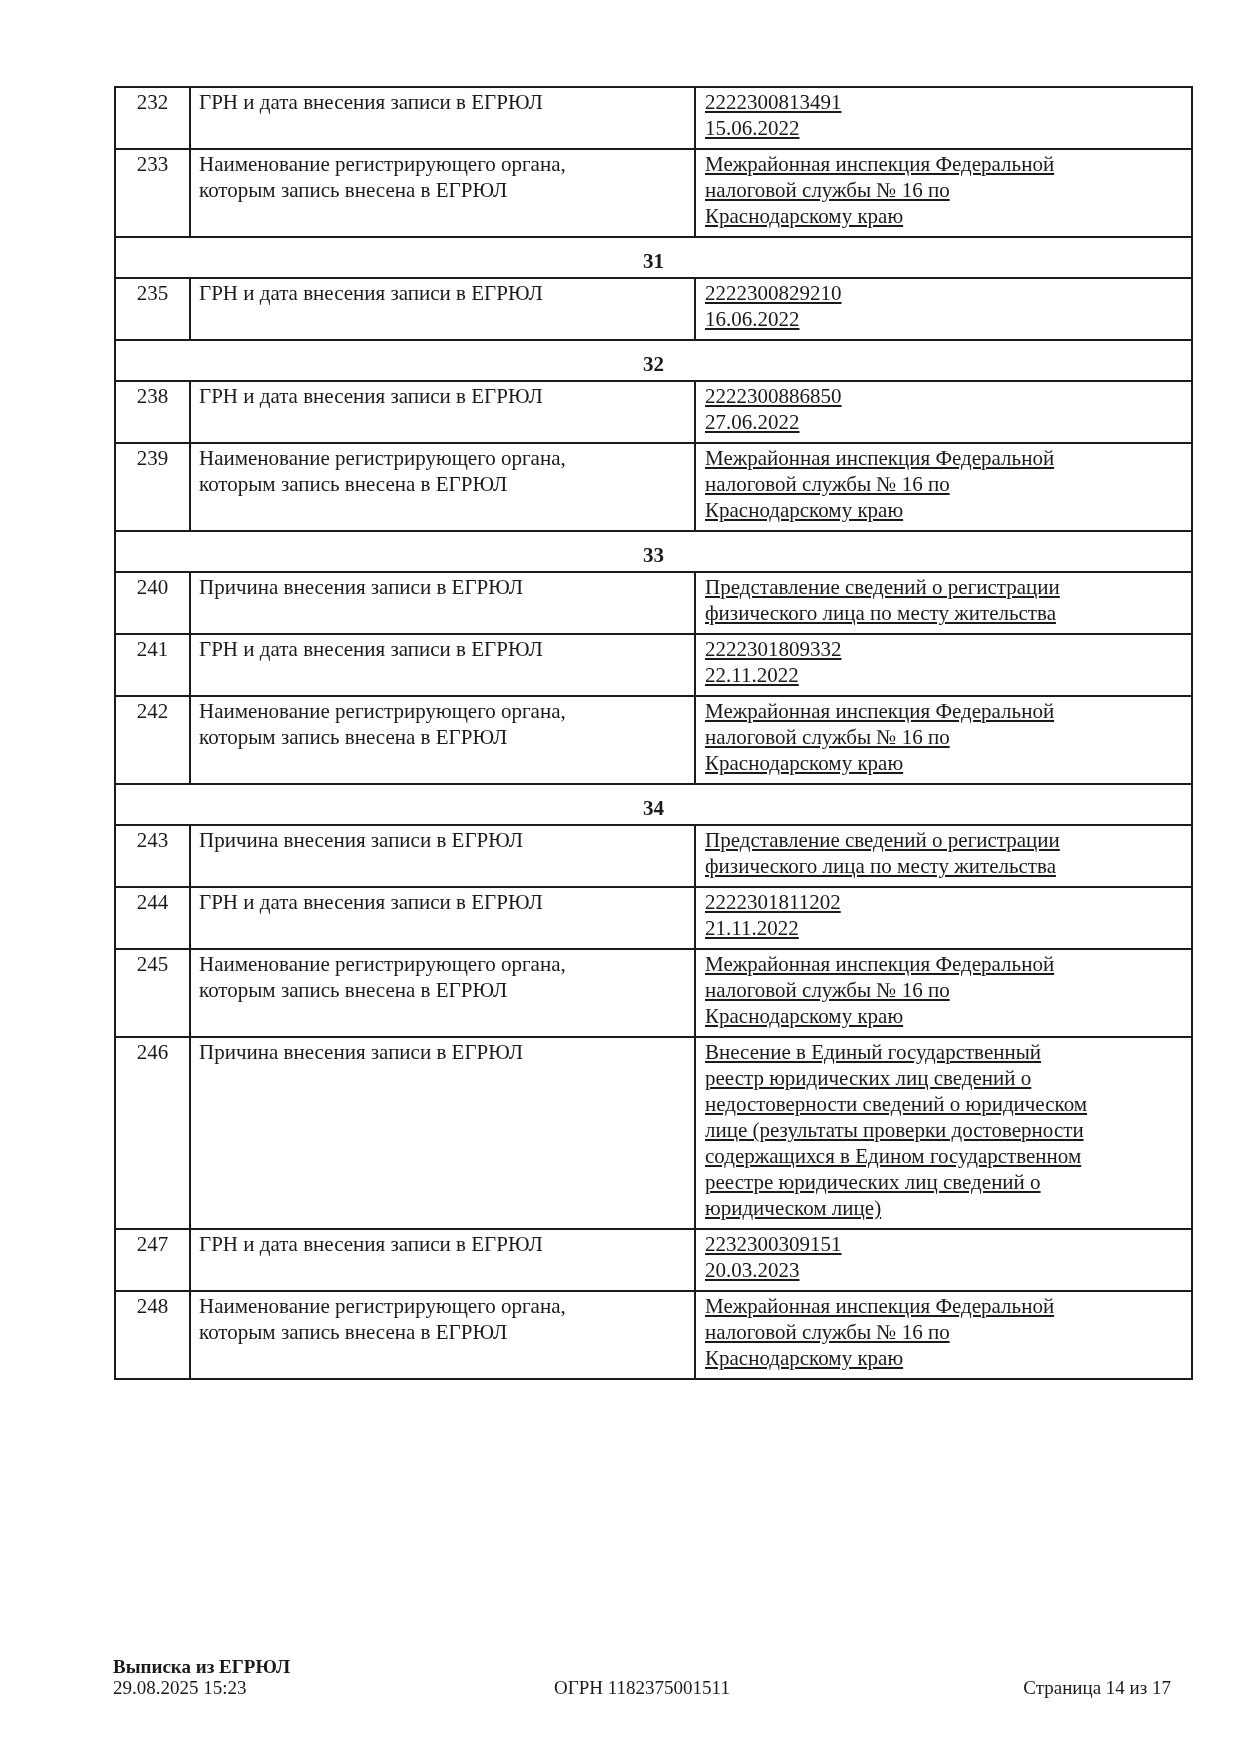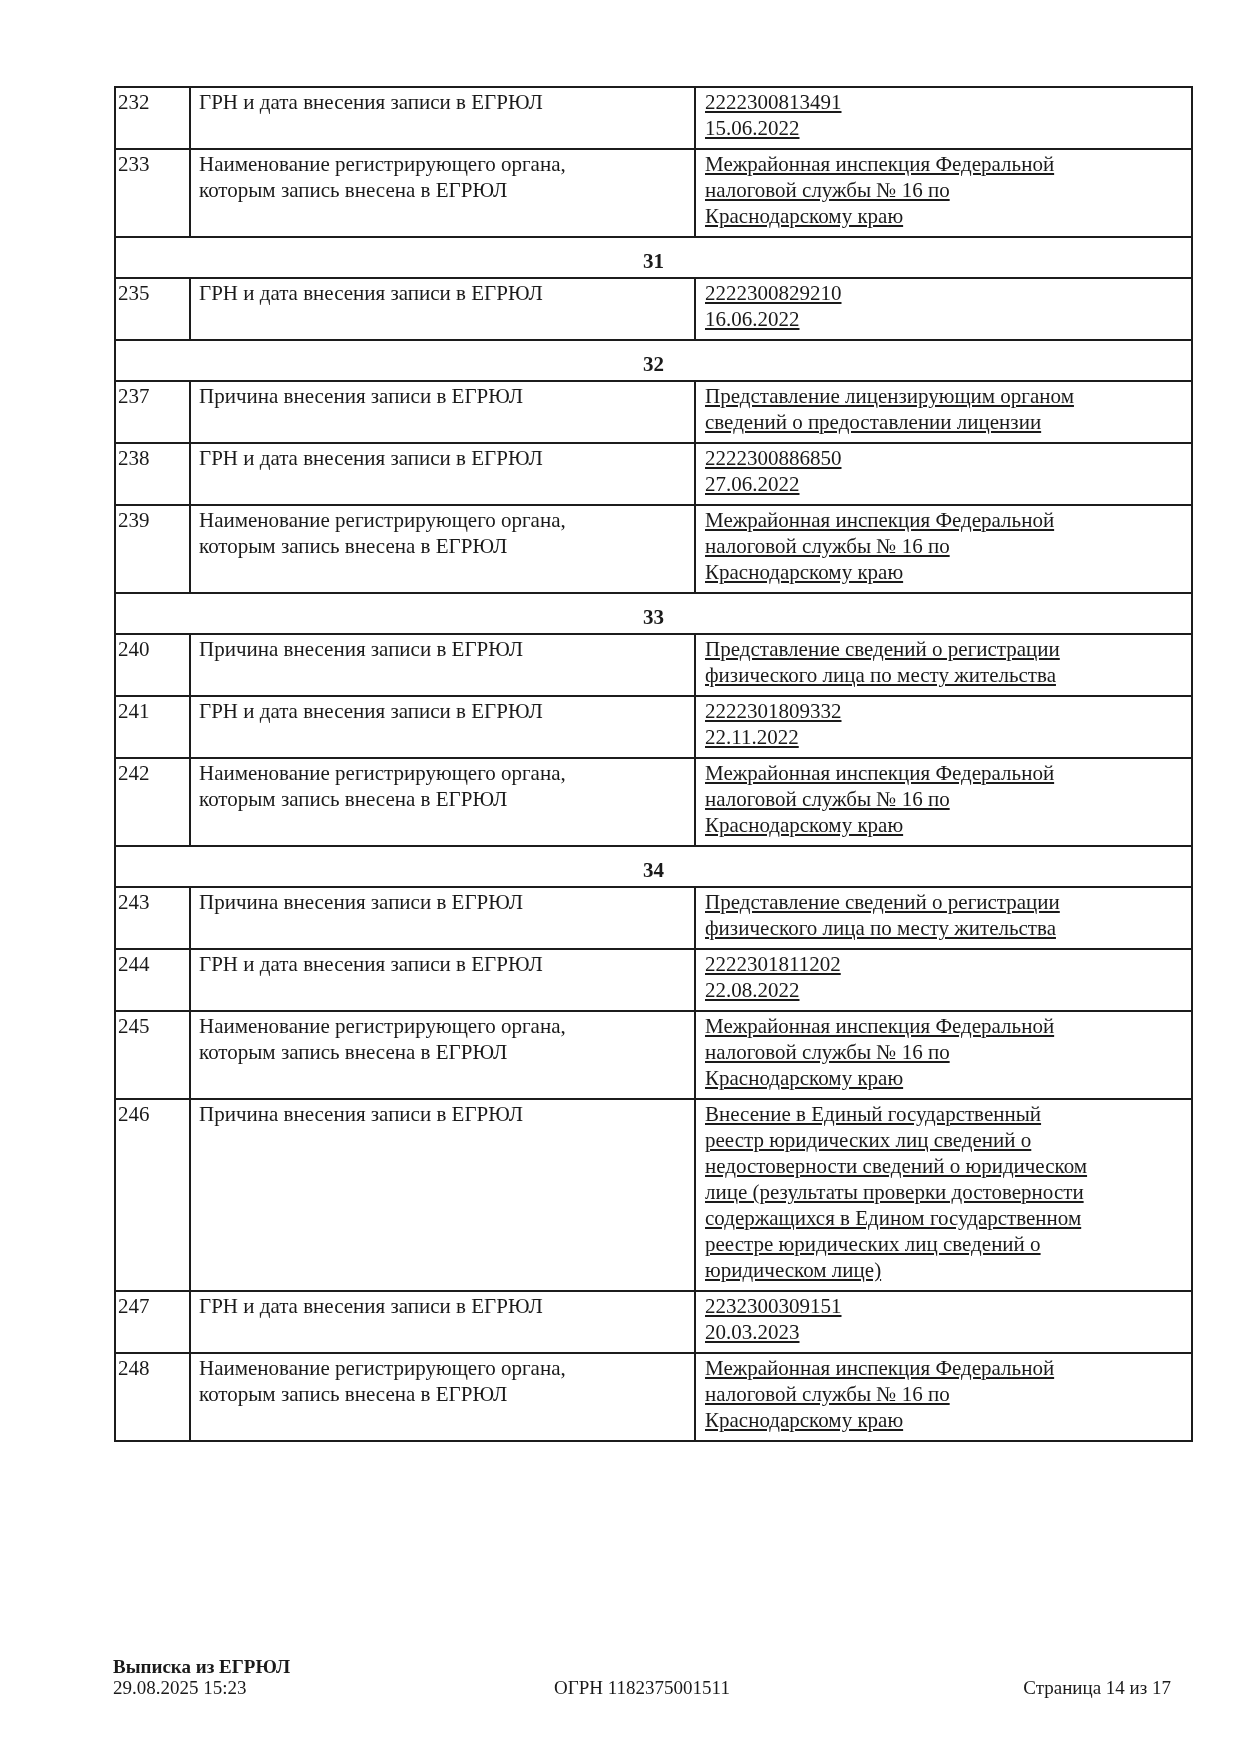--- a/index.html
+++ b/index.html
@@ -24,20 +24,21 @@
     table-layout: fixed;
   }
   .doc-table td {
     border: 2px solid #1c1c1c;
     vertical-align: top;
     font-size: 21px;
     line-height: 26px;
   }
   .num-cell {
     width: 69px;
+    text-align: center;
     padding: 1px 2px 7px 2px;
   }
   .label-cell {
     width: 489px;
     padding: 1px 6px 7px 8px;
     white-space: pre-line;
   }
   .value-cell {
     width: 480px;
     padding: 1px 6px 7px 9px;
@@ -109,26 +110,20 @@
       <tr>
         <td class="num-cell">235</td>
         <td class="label-cell">ГРН и дата внесения записи в ЕГРЮЛ</td>
         <td class="value-cell">2222300829210
 16.06.2022</td>
       </tr>
       <tr>
         <td colspan="3" class="section-cell">32</td>
       </tr>
       <tr>
-        <td class="num-cell">237</td>
-        <td class="label-cell">Причина внесения записи в ЕГРЮЛ</td>
-        <td class="value-cell">Представление лицензирующим органом
-сведений о предоставлении лицензии</td>
-      </tr>
-      <tr>
         <td class="num-cell">238</td>
         <td class="label-cell">ГРН и дата внесения записи в ЕГРЮЛ</td>
         <td class="value-cell">2222300886850
 27.06.2022</td>
       </tr>
       <tr>
         <td class="num-cell">239</td>
         <td class="label-cell">Наименование регистрирующего органа,
 которым запись внесена в ЕГРЮЛ</td>
         <td class="value-cell">Межрайонная инспекция Федеральной
@@ -164,21 +159,21 @@
       <tr>
         <td class="num-cell">243</td>
         <td class="label-cell">Причина внесения записи в ЕГРЮЛ</td>
         <td class="value-cell">Представление сведений о регистрации
 физического лица по месту жительства</td>
       </tr>
       <tr>
         <td class="num-cell">244</td>
         <td class="label-cell">ГРН и дата внесения записи в ЕГРЮЛ</td>
         <td class="value-cell">2222301811202
-22.08.2022</td>
+21.11.2022</td>
       </tr>
       <tr>
         <td class="num-cell">245</td>
         <td class="label-cell">Наименование регистрирующего органа,
 которым запись внесена в ЕГРЮЛ</td>
         <td class="value-cell">Межрайонная инспекция Федеральной
 налоговой службы № 16 по
 Краснодарскому краю</td>
       </tr>
       <tr>

